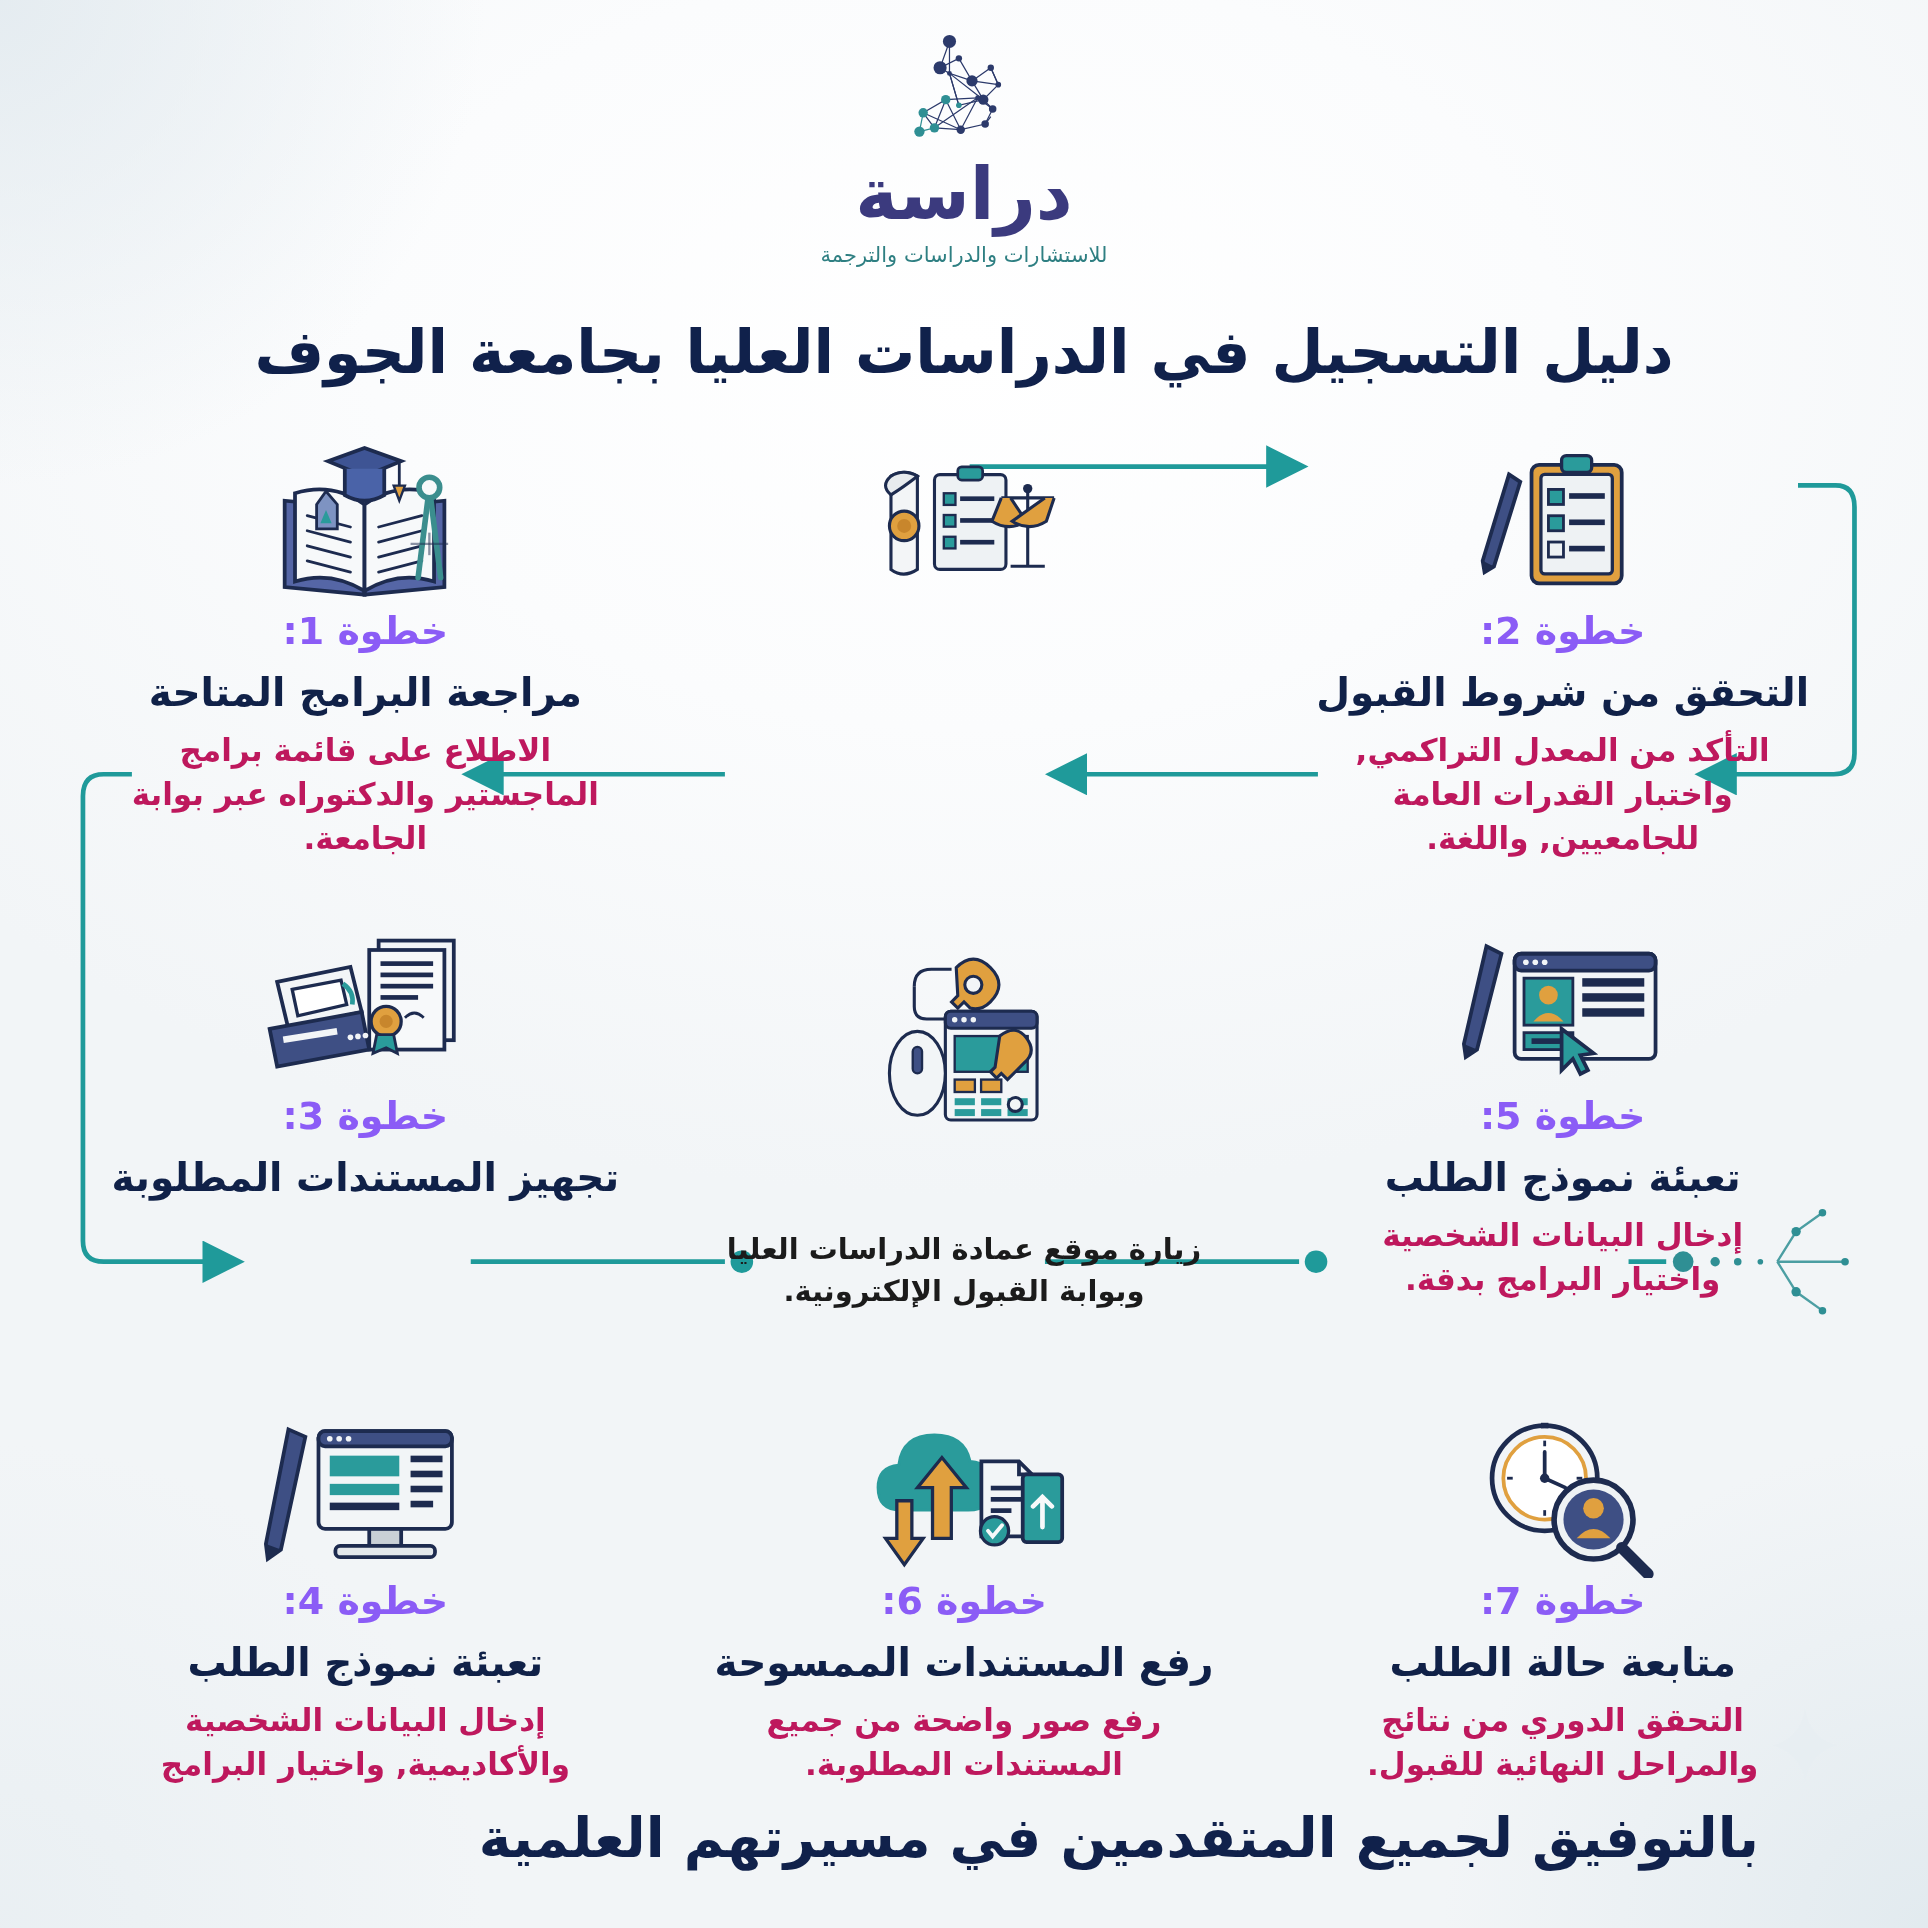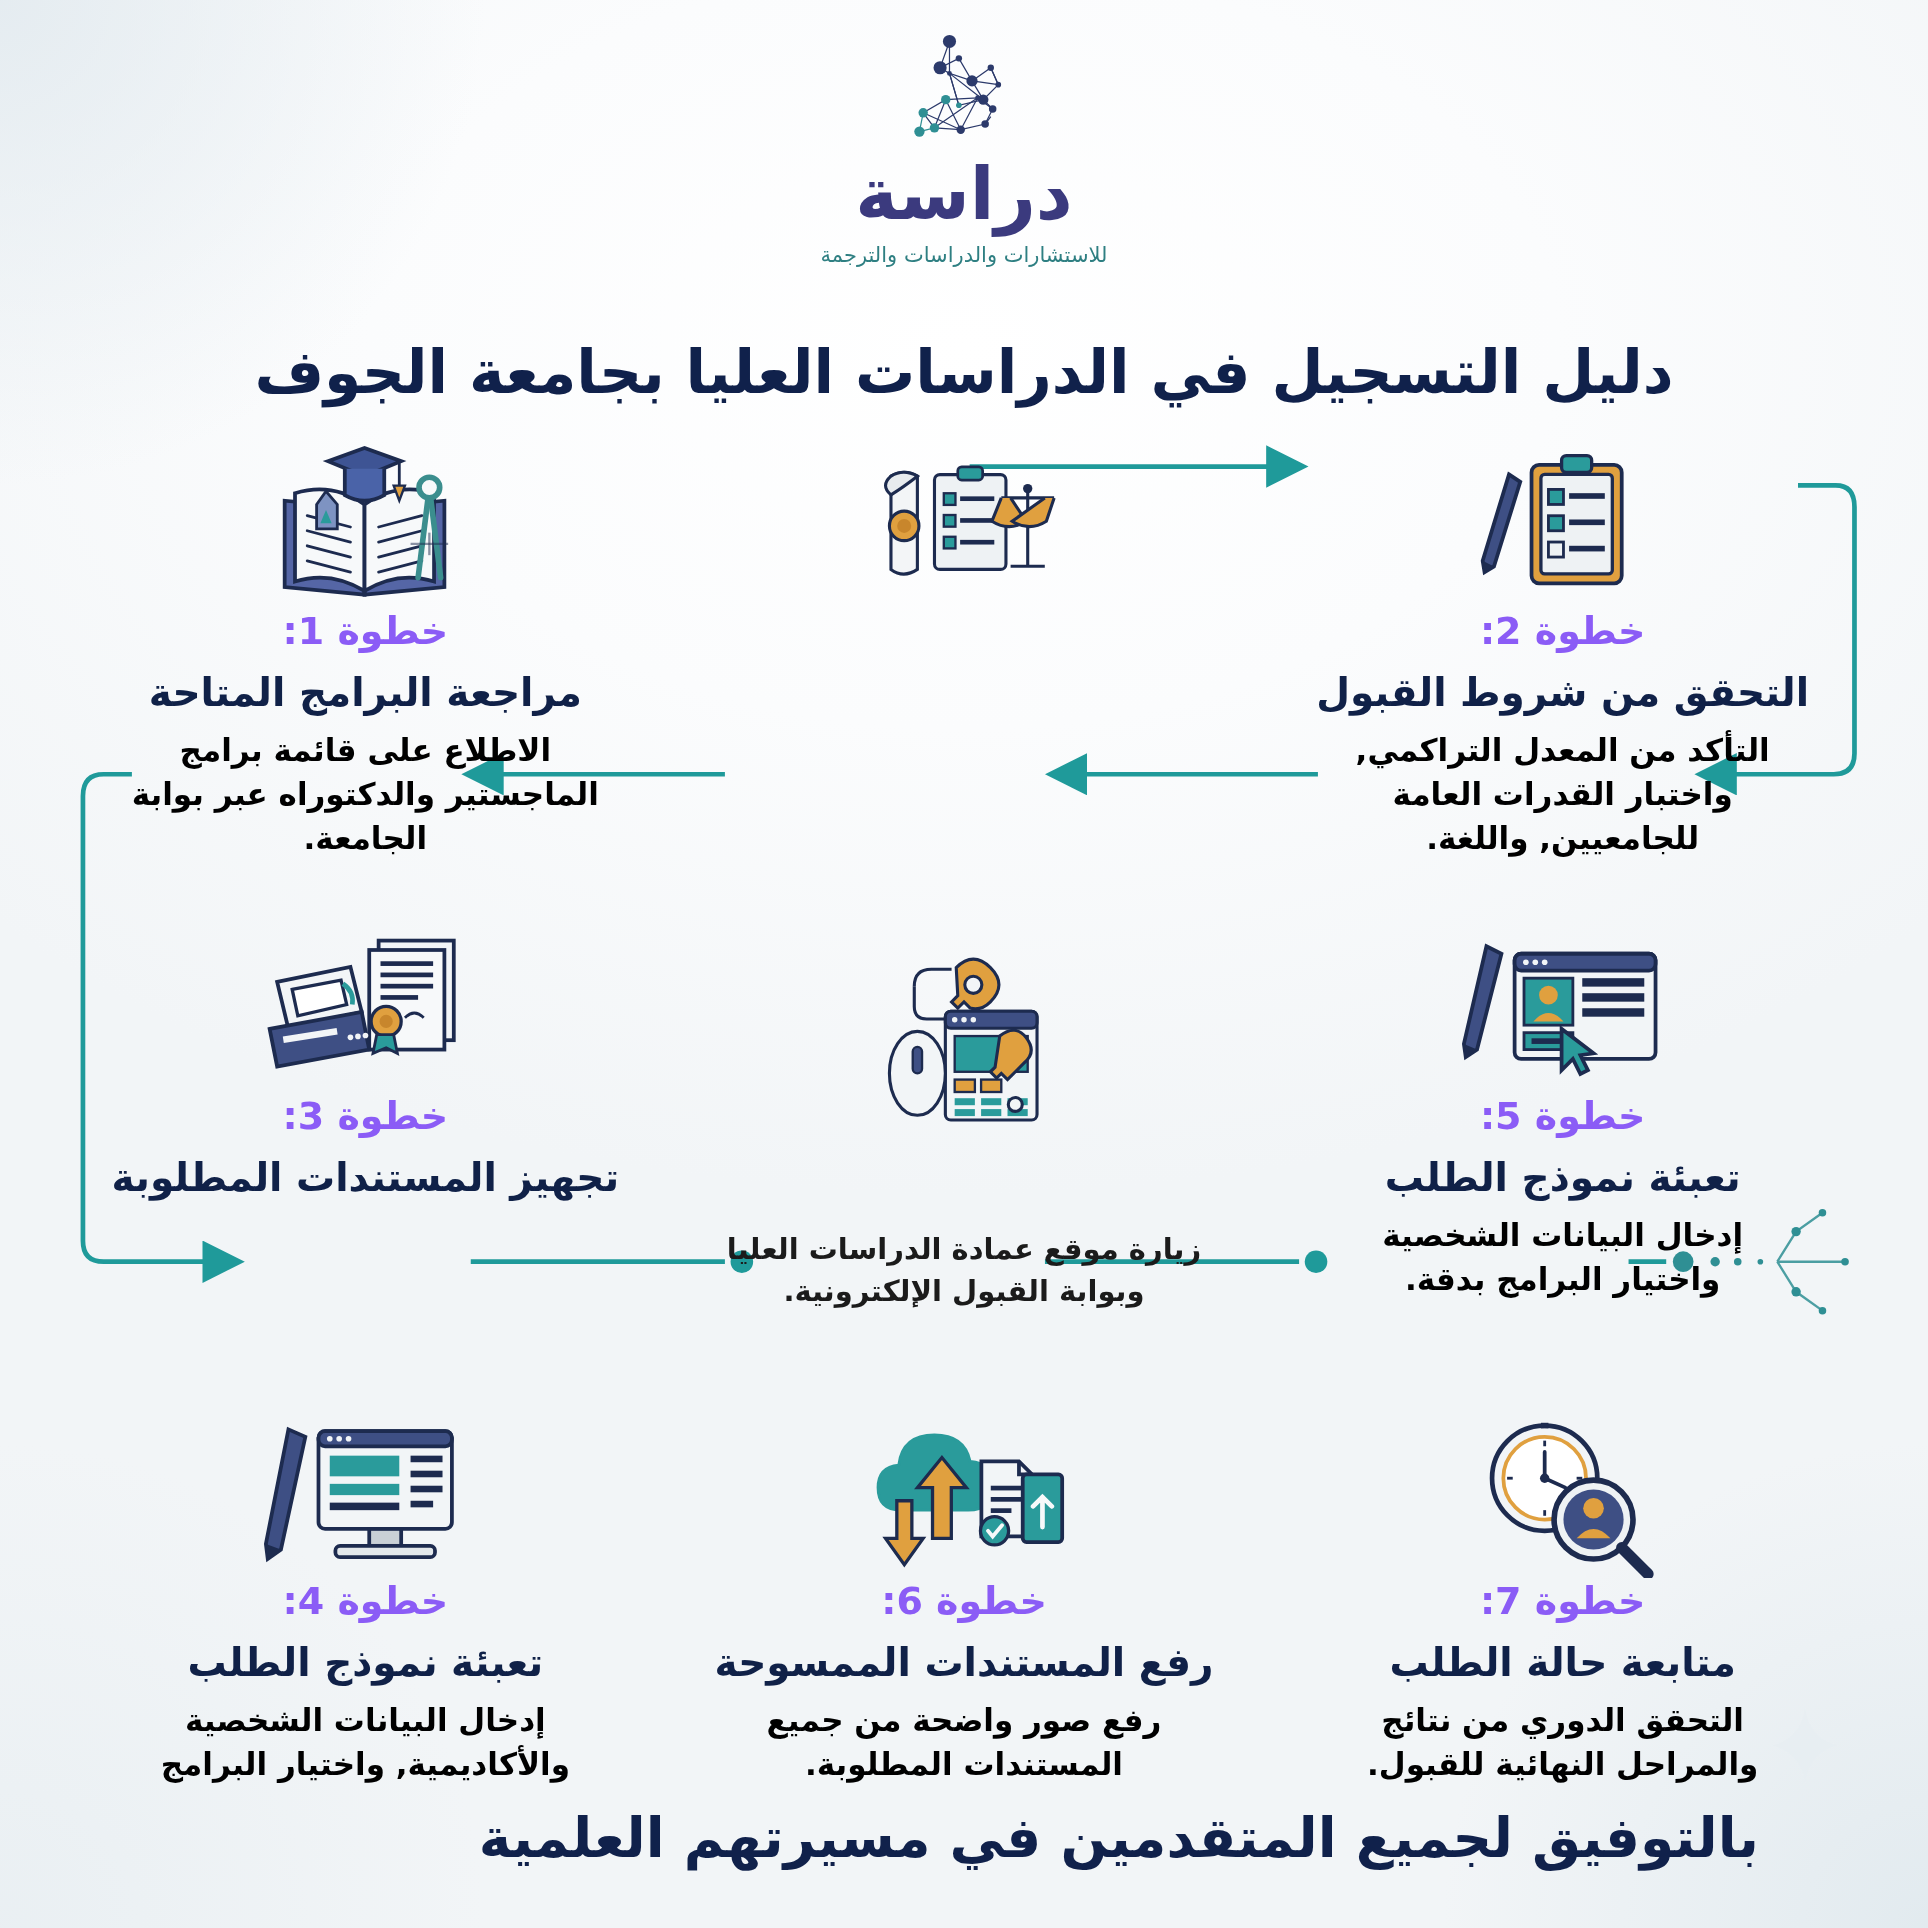--- a/index.html
+++ b/index.html
@@ -52,21 +52,21 @@
     font-size: 21px;
     font-weight: 400;
     color: #2e7f82;
     margin-top: 10px;
     letter-spacing: 0.3px;
   }
 
   
   .main-title {
     position: absolute;
-    top: 336px;
+    top: 316px;
     left: 0; right: 0;
     text-align: center;
     font-size: 60px;
     font-weight: 700;
     color: #10214b;
     letter-spacing: -0.5px;
     padding: 0 113px;
     line-height: 1.2;
   }
 
@@ -120,21 +120,21 @@
   .step-title {
     font-size: 39px;
     font-weight: 700;
     color: #102148;
     margin-top: 16px;
     line-height: 1.2;
   }
   .step-desc {
     font-size: 31px;
     font-weight: 600;
-    color: #000000;
+    color: #be185d;
     margin-top: 11.3px;
     line-height: 1.42;
     max-width: 471px;
   }
 
   
   .mid-note {
     position: absolute;
     top: 252px;
     left: 50%;

